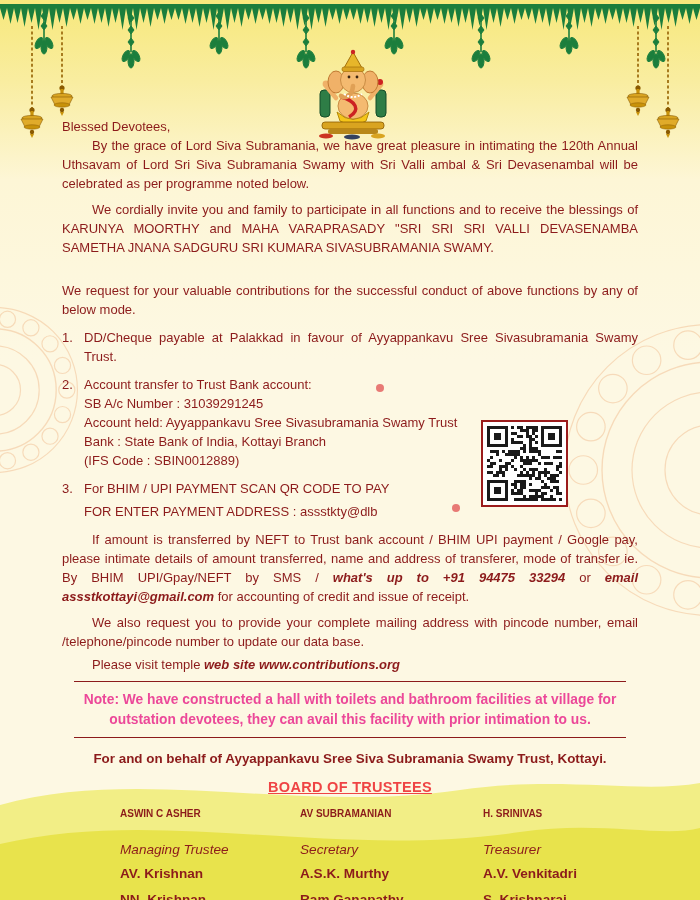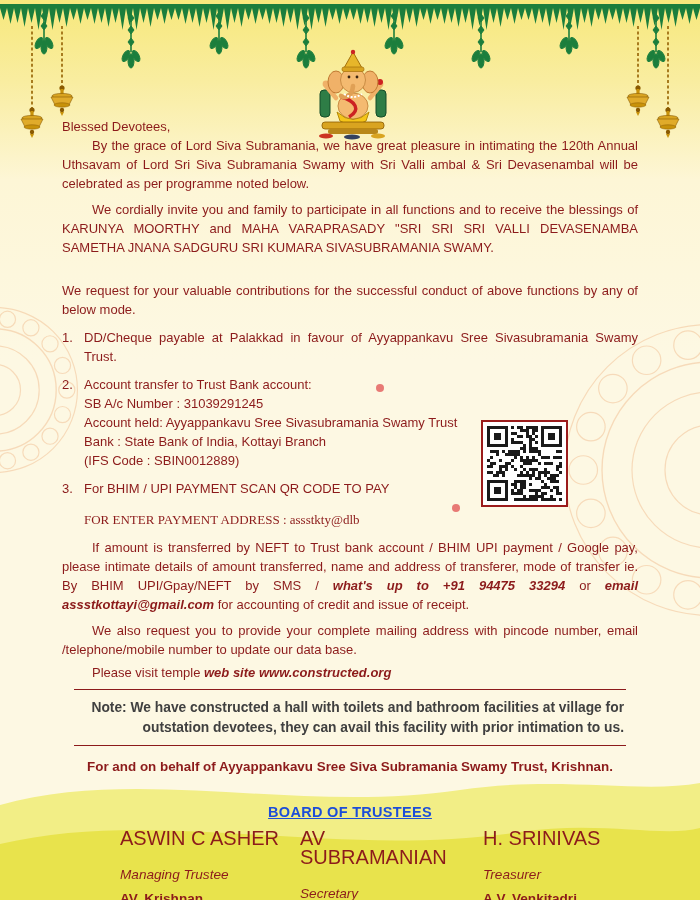--- a/index.html
+++ b/index.html
@@ -17,38 +17,38 @@
     color:#8c1b1b;font-size:13px;line-height:19px;
   }
   .para{text-align:justify;text-indent:30px;margin:0 0 7px 0;}
   .noindent{text-indent:0;}
   .gap-top{margin-top:24px;}
   .mode{display:flex;margin-top:9px;}
   .mode-num{width:22px;flex:none;}
   .mode-body{flex:1;text-align:justify;}
   .mode-line{display:block;}
   b,.bold{font-weight:bold;font-style:italic;}
-  .pay-line2{margin-top:12px;font-family:Liberation Serif, serif;}
+  .pay-line2{margin-top:4px;}
   #qr{
     position:absolute;left:481px;top:420px;z-index:3;
     background:#fff;border:2px solid #9b1b1b;padding:4px;width:75px;height:75px;
   }
   .hr{border:none;border-top:1.6px solid #8c1b1b;margin:7px 12px 0 12px;height:0;}
   .note{
-    color:#404040;font-weight:bold;font-size:13.8px;line-height:20px;
-    text-align:right;margin:8px 14px 0 14px;
+    color:#ec4899;font-weight:bold;font-size:13.8px;line-height:20px;
+    text-align:center;margin:8px 14px 0 14px;
   }
   .behalf{font-weight:bold;text-align:center;margin-top:11px;font-size:13.4px;}
   .board-title{
-    color:#1d4ed8;font-weight:bold;font-size:14.5px;text-align:center;
-    margin-top:27px;text-decoration:underline;letter-spacing:.3px;
+    color:#ef4444;font-weight:bold;font-size:14.5px;text-align:center;
+    margin-top:10px;text-decoration:underline;letter-spacing:.3px;
   }
   #board-cols{position:relative;height:110px;margin-top:7px;}
   .bcol{position:absolute;top:0;width:175px;}
-  .bcol .bname{font-weight:normal;font-size:20px;}
+  .bcol .bname{font-weight:bold;font-size:10px;}
   .bcol .brole{font-style:italic;font-size:13.6px;margin-top:17px;}
   .bcol .bmem1{font-weight:bold;font-size:13.6px;margin-top:5px;}
   .bcol .bmem2{font-weight:bold;font-size:13.6px;margin-top:7px;}
   .c1{left:58px;} .c2{left:238px;} .c3{left:421px;}
 </style>
 </head>
 <body>
 
 <svg id="garland" class="decor" width="700" height="78" viewBox="0 0 700 78">
   <defs>
@@ -253,29 +253,29 @@
   <div class="mode">
     <span class="mode-num">3.</span>
     <span class="mode-body" style="max-width:380px;">
       <span class="mode-line">For BHIM / UPI PAYMENT SCAN QR CODE TO PAY</span>
       <span class="mode-line pay-line2">FOR ENTER PAYMENT ADDRESS  : assstkty@dlb</span>
     </span>
   </div>
 
   <p class="para" style="margin-top:9px;"><span>If amount is transferred by NEFT to Trust bank account / BHIM UPI payment / Google pay, please intimate details of amount transferred, name and address of transferer, mode of transfer ie. By BHIM UPI/Gpay/NEFT by SMS / </span><b>what's up to +91 94475 33294</b><span> or </span><b>email assstkottayi@gmail.com</b><span> for accounting of credit and issue of receipt.</span></p>
 
-  <p class="para" style="margin-bottom:4px;">We also request you to provide your complete mailing address with pincode number, email /telephone/mobile number to update our data base.</p>
-
-  <p class="para" style="margin-bottom:0;"><span>Please visit temple </span><b>web site www.constructed.org</b></p>
+  <p class="para" style="margin-bottom:4px;">We also request you to provide your complete mailing address with pincode number, email /telephone/pincode number to update our data base.</p>
+
+  <p class="para" style="margin-bottom:0;"><span>Please visit temple </span><b>web site www.contributions.org</b></p>
 
   <div class="hr"></div>
   <div class="note">Note: We have constructed a hall with toilets and bathroom facilities at village for outstation devotees, they can avail this facility with prior intimation to us.</div>
   <div class="hr"></div>
 
-  <div class="behalf">For and on behalf of Ayyappankavu Sree Siva Subramania Swamy Trust, Krishnan.</div>
+  <div class="behalf">For and on behalf of Ayyappankavu Sree Siva Subramania Swamy Trust, Kottayi.</div>
   <div class="board-title">BOARD OF TRUSTEES</div>
 
   <div id="board-cols">
     <div class="bcol c1">
       <div class="bname">ASWIN C ASHER</div>
       <div class="brole">Managing Trustee</div>
       <div class="bmem1">AV. Krishnan</div>
       <div class="bmem2">NN. Krishnan</div>
     </div>
     <div class="bcol c2">

